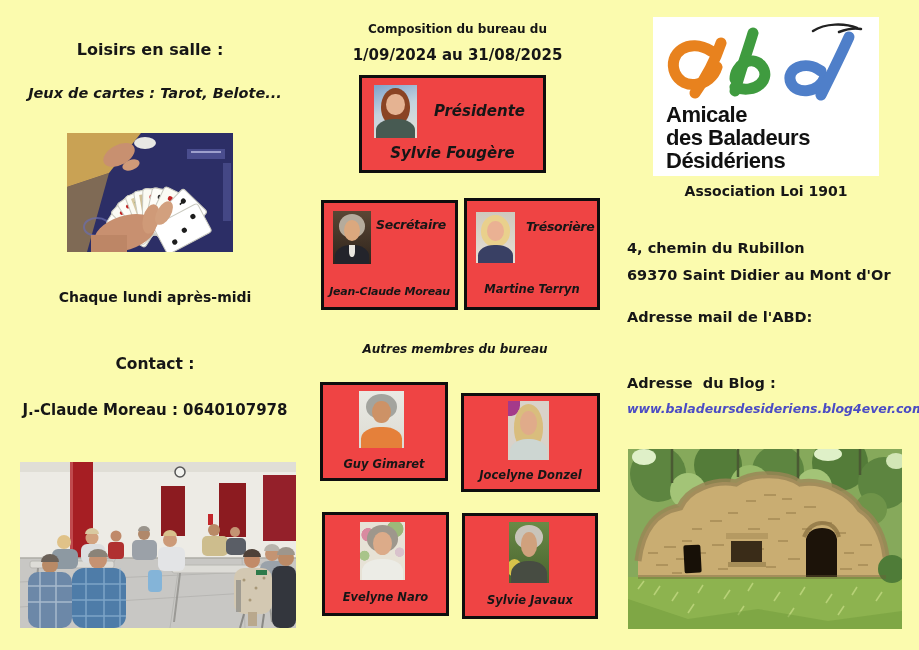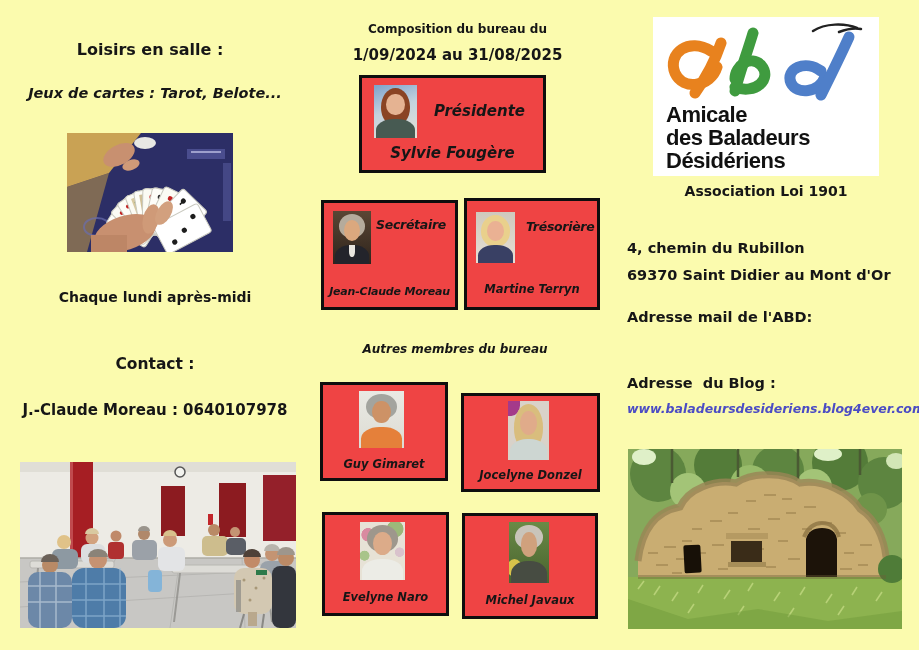--- a/index.html
+++ b/index.html
@@ -300,21 +300,21 @@
   </div>
 
   <div class="card-box" style="left:462px;top:513px;width:130px;height:100px;">
     <div class="portrait p-mic" style="left:44px;top:6px;width:40px;height:61px;">
       <div class="pt-bg"></div>
         <div class="pt-extra"></div>
         <div class="pt-hair"></div>
         <div class="pt-face"></div>
         <div class="pt-body"></div>
     </div>
-    <div class="name" style="bottom:9px;font-size:11.5px;">Michel Javaux</div>
+    <div class="name" style="bottom:9px;font-size:11.5px;">Sylvie Javaux</div>
   </div>
 
   <div class="logo-box">
     <svg width="226" height="84" viewBox="0 0 226 84" xmlns="http://www.w3.org/2000/svg" style="position:absolute;left:0;top:2px;">
       <g fill="none" stroke-linecap="round">
 
         <g stroke="#E8821E" stroke-width="11">
           <path d="M58,32 C36,18 14,34 22,54 C30,72 58,68 64,48"></path>
           <path d="M68,24 C62,42 52,60 42,74"></path>
         </g>

